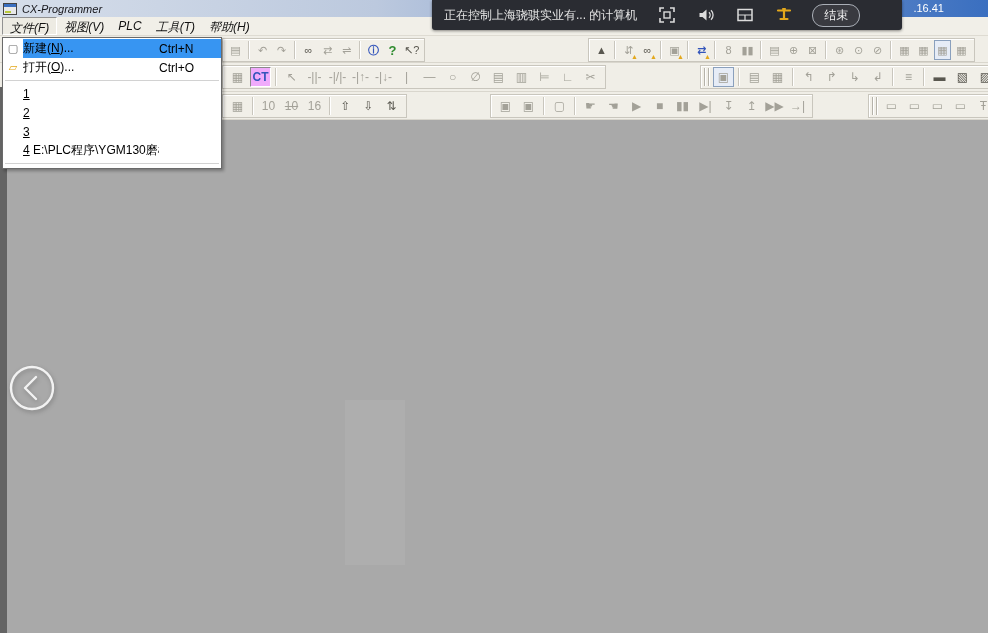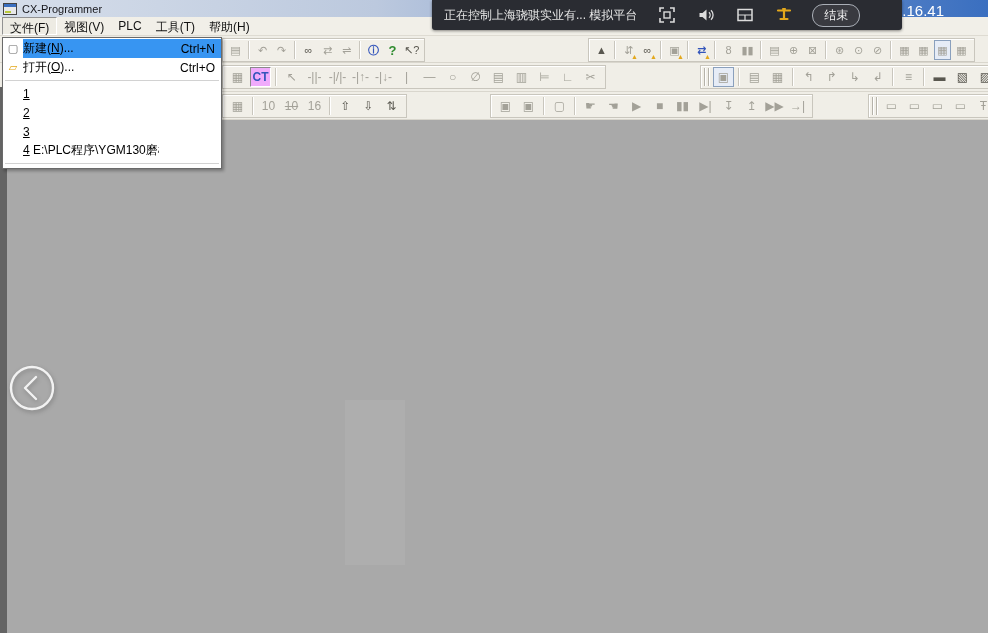--- a/index.html
+++ b/index.html
@@ -11,29 +11,29 @@
   }
   
   .titlebar{
     position:absolute; top:0; left:0; right:0; height:17px;
     background:linear-gradient(to right,#d6deea 0%,#bcc9de 38%,#7e9cce 68%,var(--titlebar_blue) 100%);
     display:flex; align-items:center; padding-left:3px;
   }
   .title-icon{ width:14px; height:12px; position:relative; background:#e9e9e9; border:1px solid #444; }
   .title-icon::before{ content:""; position:absolute; left:0; right:0; top:0; height:3px; background:#3a6fc0; }
   .title-icon::after{ content:""; position:absolute; left:1px; bottom:1px; width:6px; height:2px; background:#b8c83a; }
-  .title-text{ font-size:11px; color:#15151a; margin-left:5px; }
-  .title-right{ position:absolute; right:44px; top:2px; color:#fff; font-size:15px; }
+  .title-text{ font-size:11px; color:#15151a; margin-left:5px;font-style:italic; }
+  .title-right{ position:absolute; right:44px; top:2px; color:#fff; font-size:11px; }
   
   .menubar{
     position:absolute; top:17px; left:0; right:0; height:19px;
     background:#f1efe8; border-bottom:1px solid #dedbd2;
     display:flex; align-items:stretch; padding-left:2px; font-size:12px;
   }
-  .menu-item{ padding:2px 7px 0; color:#121212; }
+  .menu-item{ padding:2px 7px 0; color:#121212;font-style:italic; }
   .menu-item.pressed{ border:1px solid; border-color:#929292 #ffffff #ffffff #929292; background:#edebe3; }
   
   .toolbar{ position:absolute; left:0; right:0; background:#f0eee7; border-bottom:1px solid #d9d6cd; }
   #toolbar-row1{ top:36px; height:27px; }
   #toolbar-row2{ top:63px; height:29px; }
   #toolbar-row3{ top:92px; height:28px; }
   .tb-group{
     position:absolute; top:2px; height:24px; display:flex; align-items:center;
     padding:0 3px; background:#f1efe8;
     border:1px solid #c9c6bd; box-shadow:inset 1px 1px 0 #ffffff;
@@ -64,21 +64,21 @@
   .menu-popup{
     position:absolute; left:2px; top:37px; width:220px; z-index:60;
     background:#ffffff; border:1px solid #6a6a6a; box-shadow:2px 2px 3px rgba(0,0,0,.3);
     padding:1px 0; font-size:12px; color:#000;
   }
   .mi{ display:flex; align-items:center; height:19px; padding-right:6px; }
   .mi.selected{ background:linear-gradient(to right,#fff 0,#fff 20px,var(--menu_highlight) 20px); }
   .mi .ic{ width:20px; text-align:center; font-size:11px; flex:0 0 auto; }
   .ic-new{ color:#666; } .ic-open{ color:var(--accent_gold); }
   .mi .lbl{ flex:1; white-space:nowrap; overflow:hidden; }
-  .mi .sc{ width:56px; flex:0 0 auto;text-align:right; }
+  .mi .sc{ width:56px; flex:0 0 auto; }
   .msep{ height:1px; background:#d2d2d2; margin:3px 2px; }
   
   .banner{
     position:absolute; left:432px; top:0; width:470px; height:30px; z-index:100;
     background:var(--banner_bg); border-radius:0 0 3px 3px;
     box-shadow:0 1px 3px rgba(0,0,0,.45);
     display:flex; align-items:center; padding:0 10px 0 12px;
     color:#e6e6e6; font-size:12px;
   }
   .banner-text{ white-space:nowrap; }
@@ -268,21 +268,21 @@
       </div>
       <div class="mi">
         <span class="ic"></span>
         <span class="lbl"><u>4</u> E:\PLC程序\YGM130磨机</span>
         <span class="sc"></span>
       </div>
       <div class="msep"></div>
     </div>
 
   <div class="banner">
-    <span class="banner-text">正在控制上海骁骐实业有... 模拟平台</span>
+    <span class="banner-text">正在控制上海骁骐实业有... 的计算机</span>
     <span class="banner-icons">
       <svg class="banner-icon" viewBox="0 0 20 20">
         <path d="M3 7V3h4 M13 3h4v4 M17 13v4h-4 M7 17H3v-4" fill="none" stroke="#dcdcdc" stroke-width="1.6"></path>
         <rect x="7" y="7" width="6" height="6" fill="none" stroke="#dcdcdc" stroke-width="1.4"></rect>
       </svg>
       <svg class="banner-icon" viewBox="0 0 20 20">
         <path d="M3.5 8v4h3l4 3.4V4.6L6.5 8z" fill="#dcdcdc"></path>
         <path d="M13 7.2a4 4 0 0 1 0 5.6 M15 5.2a6.6 6.6 0 0 1 0 9.6" fill="none" stroke="#dcdcdc" stroke-width="1.3"></path>
       </svg>
       <svg class="banner-icon" viewBox="0 0 20 20">

